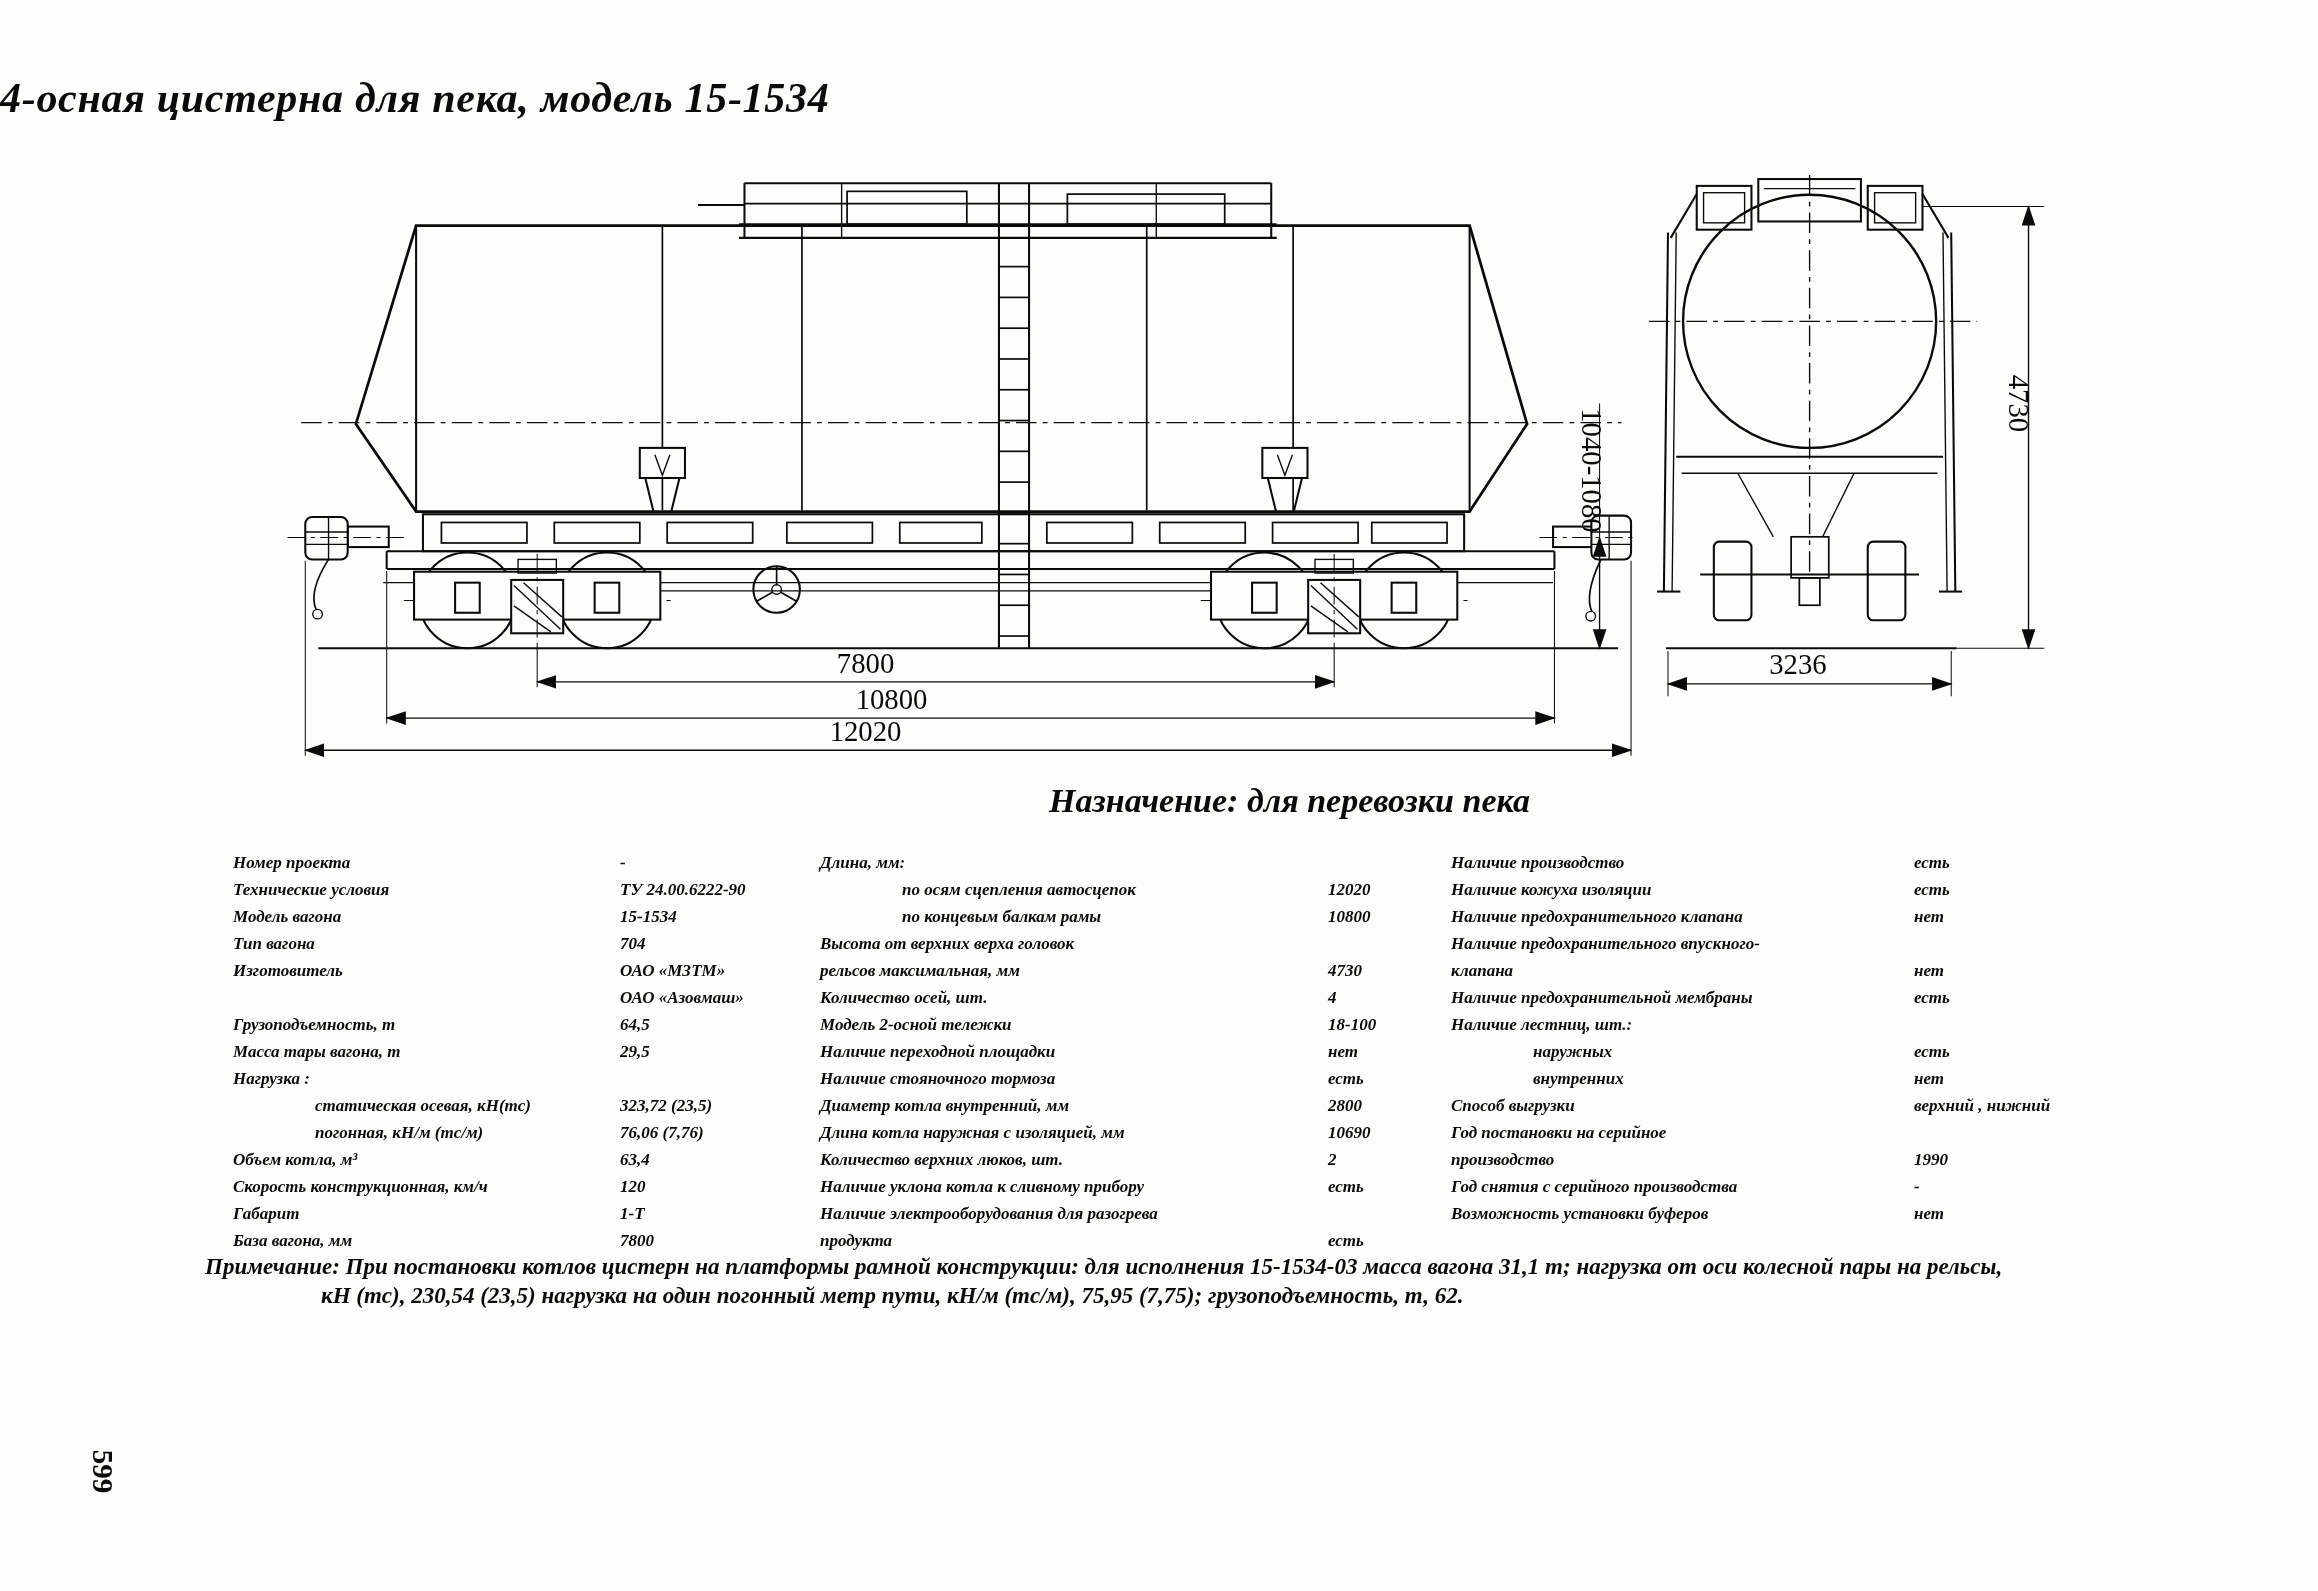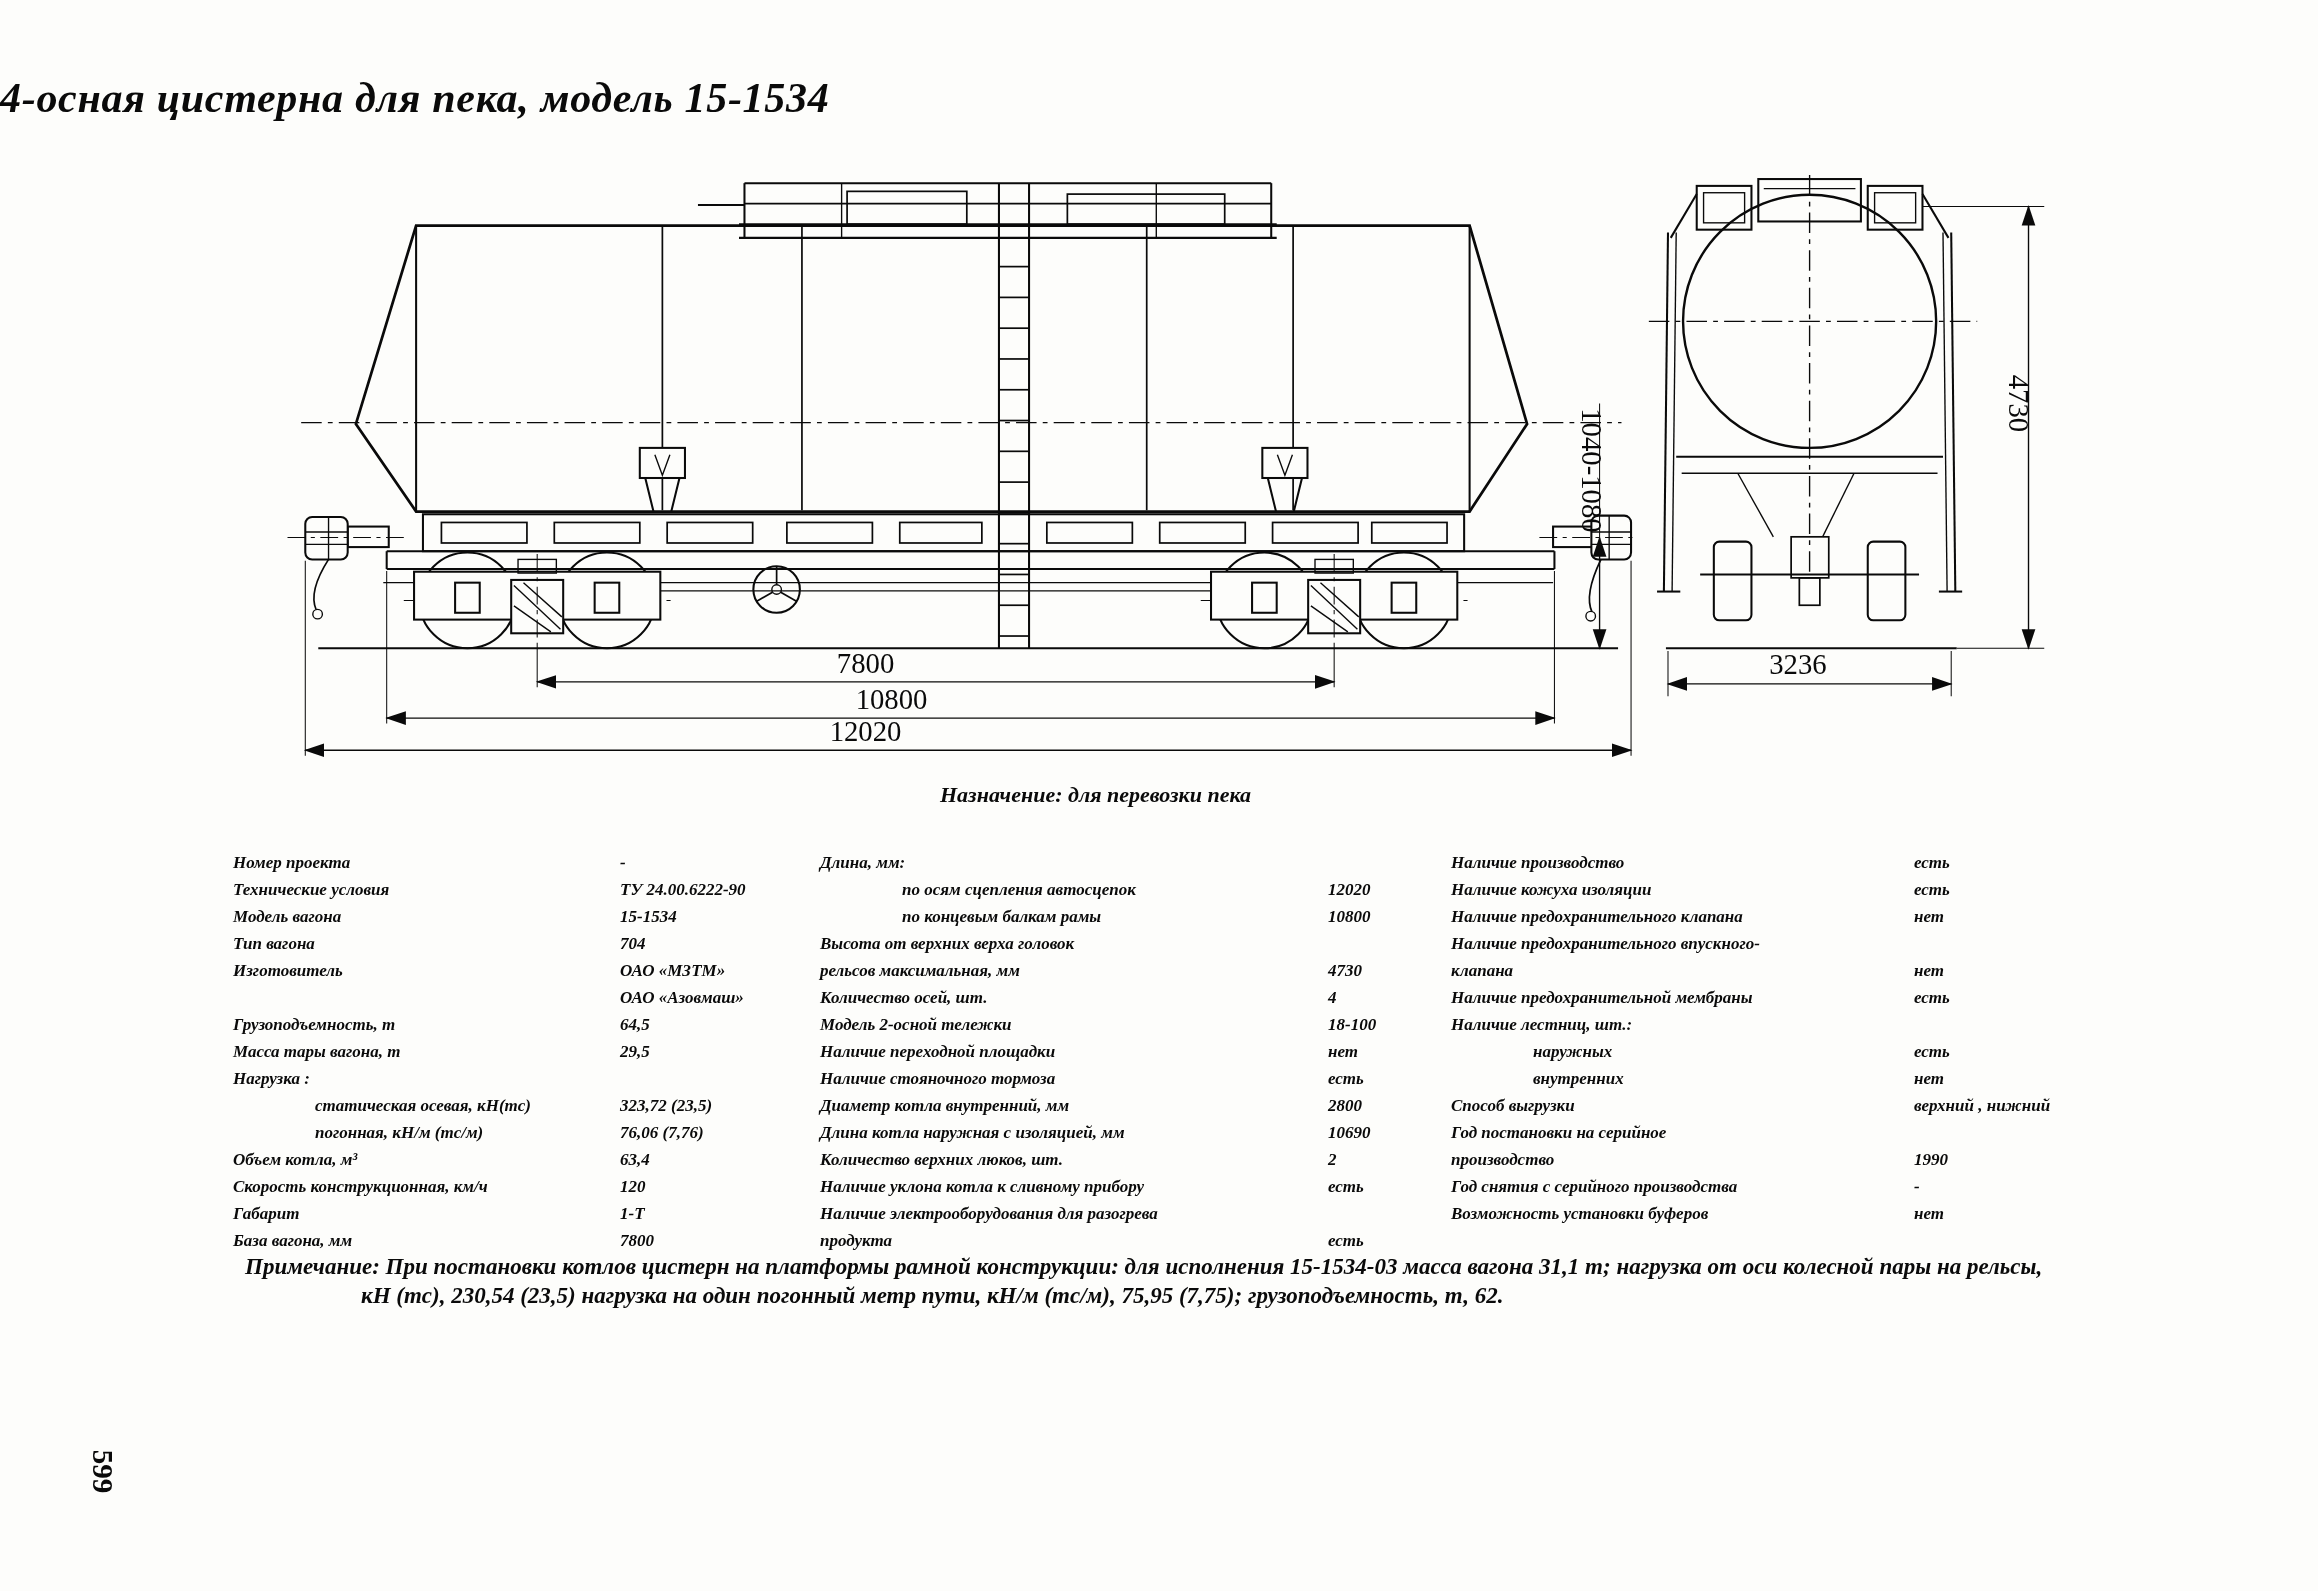--- a/index.html
+++ b/index.html
@@ -1,35 +1,35 @@
 <!DOCTYPE html>
 <html style="font-size:11px"><head>
 <meta charset="utf-8">
 <style>
   html,body{margin:0;padding:0;background:#888;}
   .page{position:relative;width:2319px;height:1591px;background:#fdfdfb;
         font-family:"Liberation Serif", serif;color:#0a0a0a;overflow:hidden;}
   .title{position:absolute;left:0;top:74px;width:2319px;
          font-size:42px;font-weight:bold;font-style:italic;letter-spacing:0.7px;}
-  .purpose{position:absolute;left:940px;top:782px;width:561px;
-           font-size:22px;font-weight:bold;font-style:italic;}
+  .purpose{position:absolute;left:1009px;top:782px;width:561px;text-align:center;
+           font-size:34px;font-weight:bold;font-style:italic;}
   .drawing-wrap{position:absolute;left:260px;top:164px;width:1861px;height:602px;}
   .spec-col{position:absolute;top:849px;font-size:17px;font-weight:bold;font-style:italic;}
   .spec-row{position:relative;height:27px;line-height:27px;white-space:nowrap;}
   .spec-label{display:inline-block;}
   .spec-label.indent{padding-left:82px;}
   .spec-value{position:absolute;top:0;white-space:nowrap;}
   .col1{left:233px;width:616px;}
   .col1 .spec-value{left:387px;}
   .col2{left:820px;width:643px;}
   .col2 .spec-value{left:508px;}
   .col3{left:1451px;width:862px;}
   .col3 .spec-value{left:463px;}
   .note{position:absolute;left:205px;top:1252px;width:1930px;
-        font-size:23px;font-weight:bold;font-style:italic;line-height:29px;margin-left:40px;}
+        font-size:23px;font-weight:bold;font-style:italic;line-height:29px;}
   .note .l2{margin-left:116px;}
   .pagenum{position:absolute;left:81px;top:1434px;width:41px;height:82px;}
   .pagenum span{display:inline-block;font-size:29px;font-weight:bold;
         transform:rotate(90deg);transform-origin:50% 50%;margin-top:20.5px;}
   svg text{font-family:"Liberation Serif", serif;font-size:42px;fill:#0a0a0a;}
 </style>
 </head>
 <body>
 
 <div class="page">

